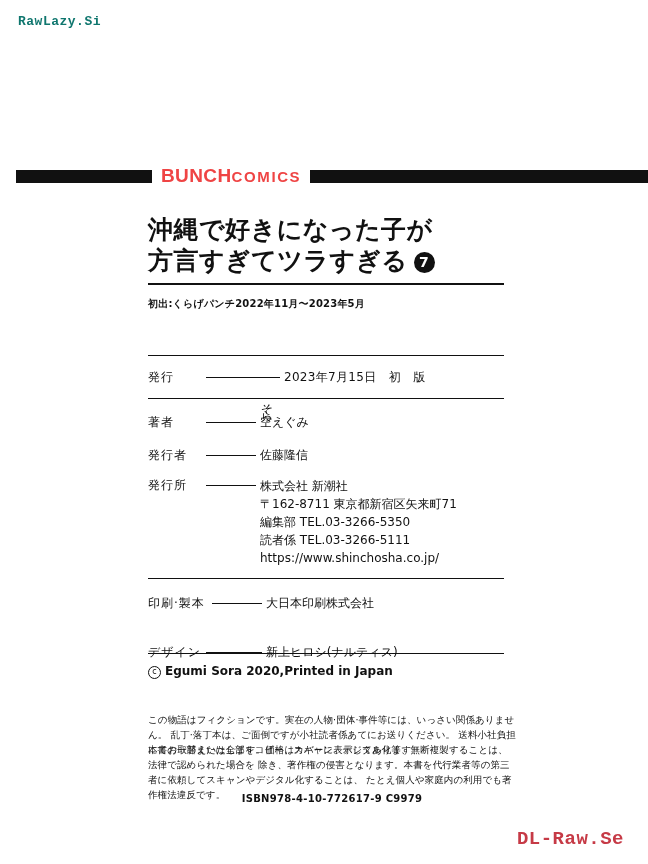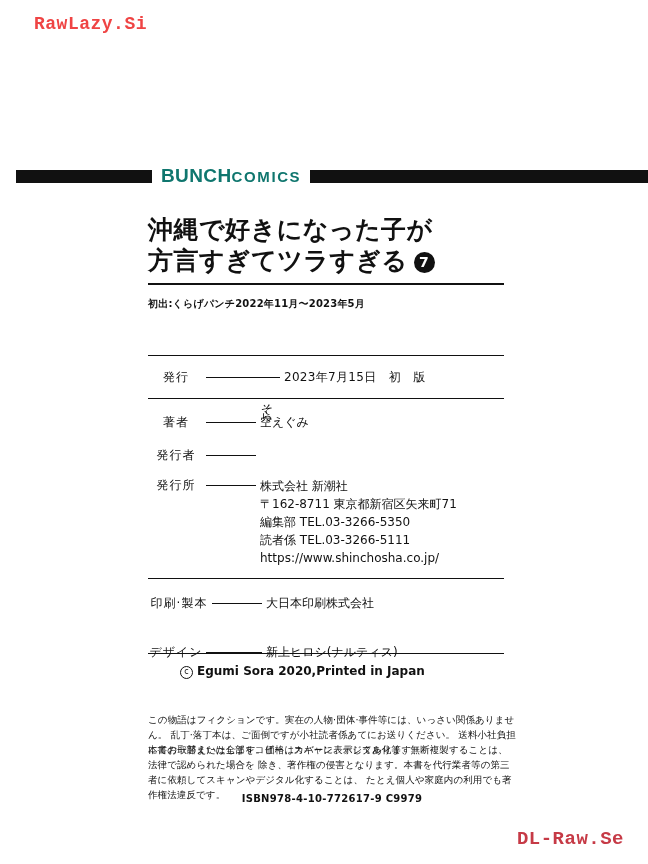--- a/index.html
+++ b/index.html
@@ -12,26 +12,26 @@
     height: 864px;
     position: relative;
     font-family: "Liberation Sans", sans-serif;
     color: #1a1a1a;
     overflow: hidden;
   }
 
   
   .wm-top {
     position: absolute;
-    left: 34px;
+    left: 18px;
     top: 14px;
     font-family: "Liberation Mono", monospace;
-    font-size: 18px;
-    font-weight: bold;
-    color: #ef4444;
+    font-size: 13px;
+    font-weight: bold;
+    color: #0f766e;
     letter-spacing: 0.5px;
   }
   .wm-bottom {
     position: absolute;
     right: 24px;
     bottom: 14px;
     font-family: "Liberation Mono", monospace;
     font-size: 19px;
     font-weight: bold;
     color: #c63a46;
@@ -65,21 +65,21 @@
   }
   .logo-rule.left { width: 136px; }
   .logo-rule.right { width: 340px; }
   .logo-text {
     padding: 0 9px;
     white-space: nowrap;
     font-family: "Liberation Sans", sans-serif;
     font-weight: bold;
     font-size: 19px;
     letter-spacing: 0.4px;
-    color: #0f766e;
+    color: #ef4444;
   }
   .logo-text .small {
     font-size: 15px;
     letter-spacing: 1.6px;
   }
 
   
   .title-block {
     position: absolute;
     left: 148px;
@@ -150,21 +150,20 @@
     align-items: flex-start;
     font-family: "DejaVu Sans", sans-serif;
     font-size: 12px;
     color: #111;
   }
   .row .label {
     width: 56px;
     flex: 0 0 auto;
     letter-spacing: 1px;
     white-space: nowrap;
-    text-align: center;
   }
   .row .lead {
     flex: 0 0 auto;
     position: relative;
     height: 14px;
   }
   .row .lead::before {
     content: "";
     position: absolute;
     top: 8px;
@@ -218,21 +217,20 @@
 
   .copyright {
     position: absolute;
     left: 148px;
     top: 664px;
     font-family: "DejaVu Sans", sans-serif;
     font-size: 12px;
     font-weight: bold;
     color: #111;
     white-space: nowrap;
-    margin-left: 32px;
   }
   .copyright .c-mark {
     display: inline-block;
     width: 11px;
     height: 11px;
     line-height: 10px;
     text-align: center;
     border: 1px solid #111;
     border-radius: 50%;
     font-size: 8px;
@@ -299,20 +297,21 @@
 
   <div class="row author">
     <div class="label">著者</div>
     <div class="lead"></div>
     <div class="value"><span class="ruby-wrap"><span class="ruby">そら</span><span>空</span></span><span>えぐみ</span></div>
   </div>
 
   <div class="row publisher-person">
     <div class="label">発行者</div>
     <div class="lead"></div>
+    <div class="value">佐藤隆信</div>
   </div>
 
   <div class="row publisher">
     <div class="label">発行所</div>
     <div class="lead"></div>
     <div class="value">株式会社 新潮社
 〒162-8711 東京都新宿区矢来町71
 編集部 TEL.03-3266-5350
 読者係 TEL.03-3266-5111
 https://www.shinchosha.co.jp/</div>

